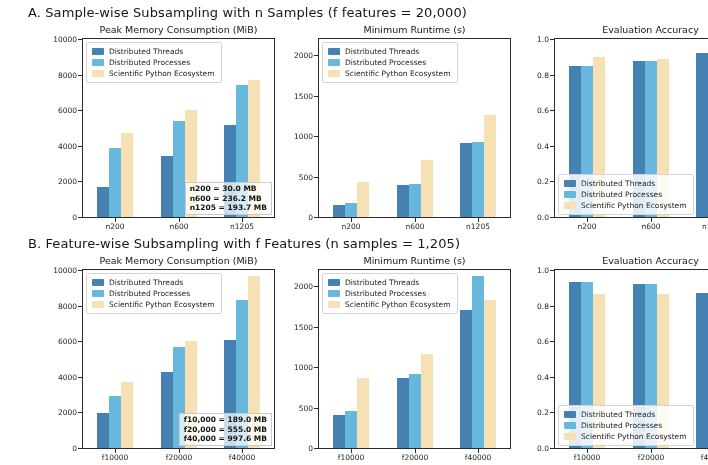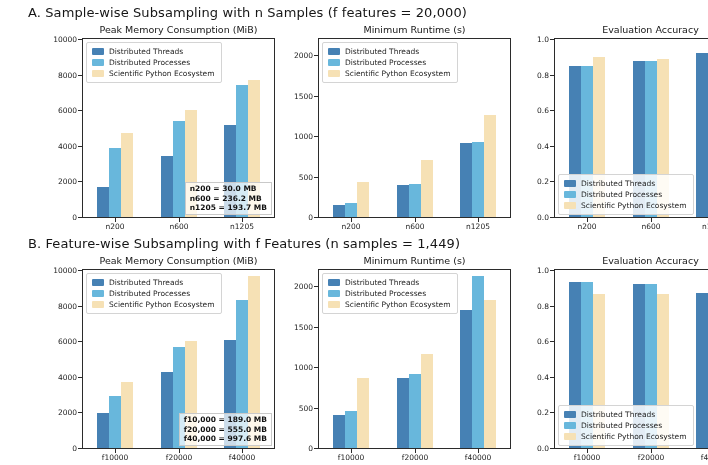--- a/index.html
+++ b/index.html
@@ -191,21 +191,21 @@
               <div class="legend-row">
                 <span class="legend-swatch" style="background: rgb(246, 225, 181);"></span>
                 <span class="legend-label">Scientific Python Ecosystem</span>
               </div>
             </div>
           </div>
         </div>
       </div>
   </section>
   <section class="panel">
-    <div class="section-title">B. Feature-wise Subsampling with f Features (n samples = 1,449)</div>
+    <div class="section-title">B. Feature-wise Subsampling with f Features (n samples = 1,205)</div>
     <div class="charts-row">
         <div class="chart-cell">
           <div class="chart-title">Peak Memory Consumption (MiB)</div>
           <div class="plot">
             <div class="ytick-mark" style="left: -5px; top: 178px;"></div>
             <div class="ytick-label" style="left: -40px; top: 174px;">0</div>
             <div class="ytick-mark" style="left: -5px; top: 142px;"></div>
             <div class="ytick-label" style="left: -40px; top: 138px;">2000</div>
             <div class="ytick-mark" style="left: -5px; top: 107px;"></div>
             <div class="ytick-label" style="left: -40px; top: 103px;">4000</div>

